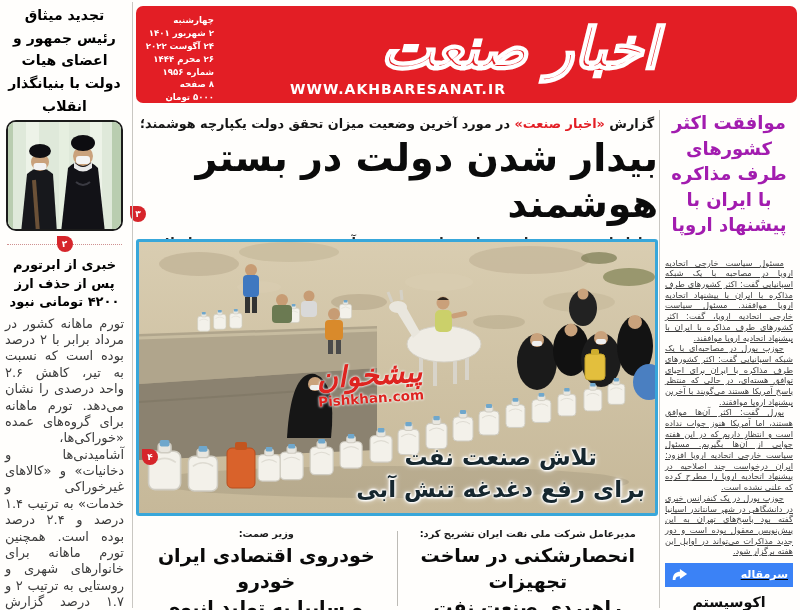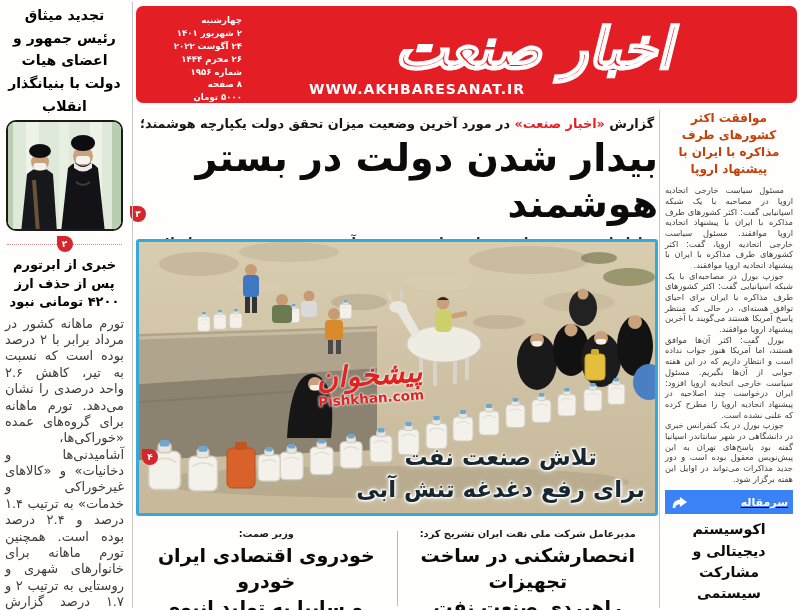--- a/index.html
+++ b/index.html
@@ -12,21 +12,21 @@
   
   .masthead { position:absolute; left:136px; top:6px; width:661px; height:97px;
               background:#e31e25; border-radius:7px; display:flex; color:#fff; padding:5px 8px; }
   .logo-zone { flex:1; position:relative; overflow:hidden; }
   .logo-text { position:absolute; top:-4px; right:4px; left:40px; text-align:center;
                font-size:56px; font-weight:bold; font-style:italic; line-height:1.5;
                color:#e31e25; -webkit-text-stroke:2.5px #ffffff; letter-spacing:-3px; }
   .masthead-url { position:absolute; bottom:1px; left:32%; transform:translateX(-50%);
                   direction:ltr; font-size:14px; font-weight:bold; letter-spacing:1px; color:#fff; }
   .date-col { width:70px; font-size:8.6px; font-weight:bold; line-height:1.5;
-              text-align:right; padding-top:3px;margin-left:28px; }
+              text-align:right; padding-top:3px; }
 
   
   .pin { width:16px; height:16px; background:#d6252b; border-radius:0 50% 50% 50%;
          display:flex; align-items:center; justify-content:center; flex:none; }
   .pin span { color:#fff; font-size:9px; font-weight:bold; line-height:1; }
   .pinline { display:flex; align-items:center; }
   .pinline .dots { flex:1; border-top:1px dotted #cf9090; }
 
   
   .section-bar { height:17px; background:#3b82f6; display:flex; align-items:center;
@@ -71,23 +71,23 @@
 
   .bottom-row { position:absolute; left:0; top:416px; width:522px; height:87px; display:flex; }
   .bottom-story { flex:1; text-align:center; padding-top:5px; }
   .bottom-divider { width:1px; background:#bdbbb6; margin:8px 0 4px; }
   .bottom-kicker { font-size:9.8px; font-weight:bold; color:#1c1c1c; }
   .bottom-headline { font-size:19px; font-weight:bold; color:#0a0a0a; line-height:1.38;
                      margin-top:3px; letter-spacing:-0.8px; }
 
   
   .col-right { position:absolute; left:662px; top:107px; width:136px; height:503px; padding:3px 5px 0 3px; }
-  .rc-head { font-size:12px; font-weight:bold; text-align:center; line-height:1.42; color:#c2410c;
+  .rc-head { font-size:18px; font-weight:bold; text-align:center; line-height:1.42; color:#a21caf;
              letter-spacing:-0.5px; }
-  .rc-body { font-size:8.3px; color:#3c3c3c; text-align:justify; line-height:1.29; margin-top:7px; }
+  .rc-body { font-size:8.3px; color:#3c3c3c; text-align:justify; line-height:1.29; margin-top:20px;text-decoration:underline; }
   .rc-body p { text-indent:9px; }
   .ed-bar { margin:6px 0 5px; }
   .ed-head { font-size:14.2px; font-weight:bold; text-align:center; line-height:1.5; color:#0d0d0d; }
 </style>
 </head>
 <body>
 
 <div class="page">
 
   <header class="masthead">

